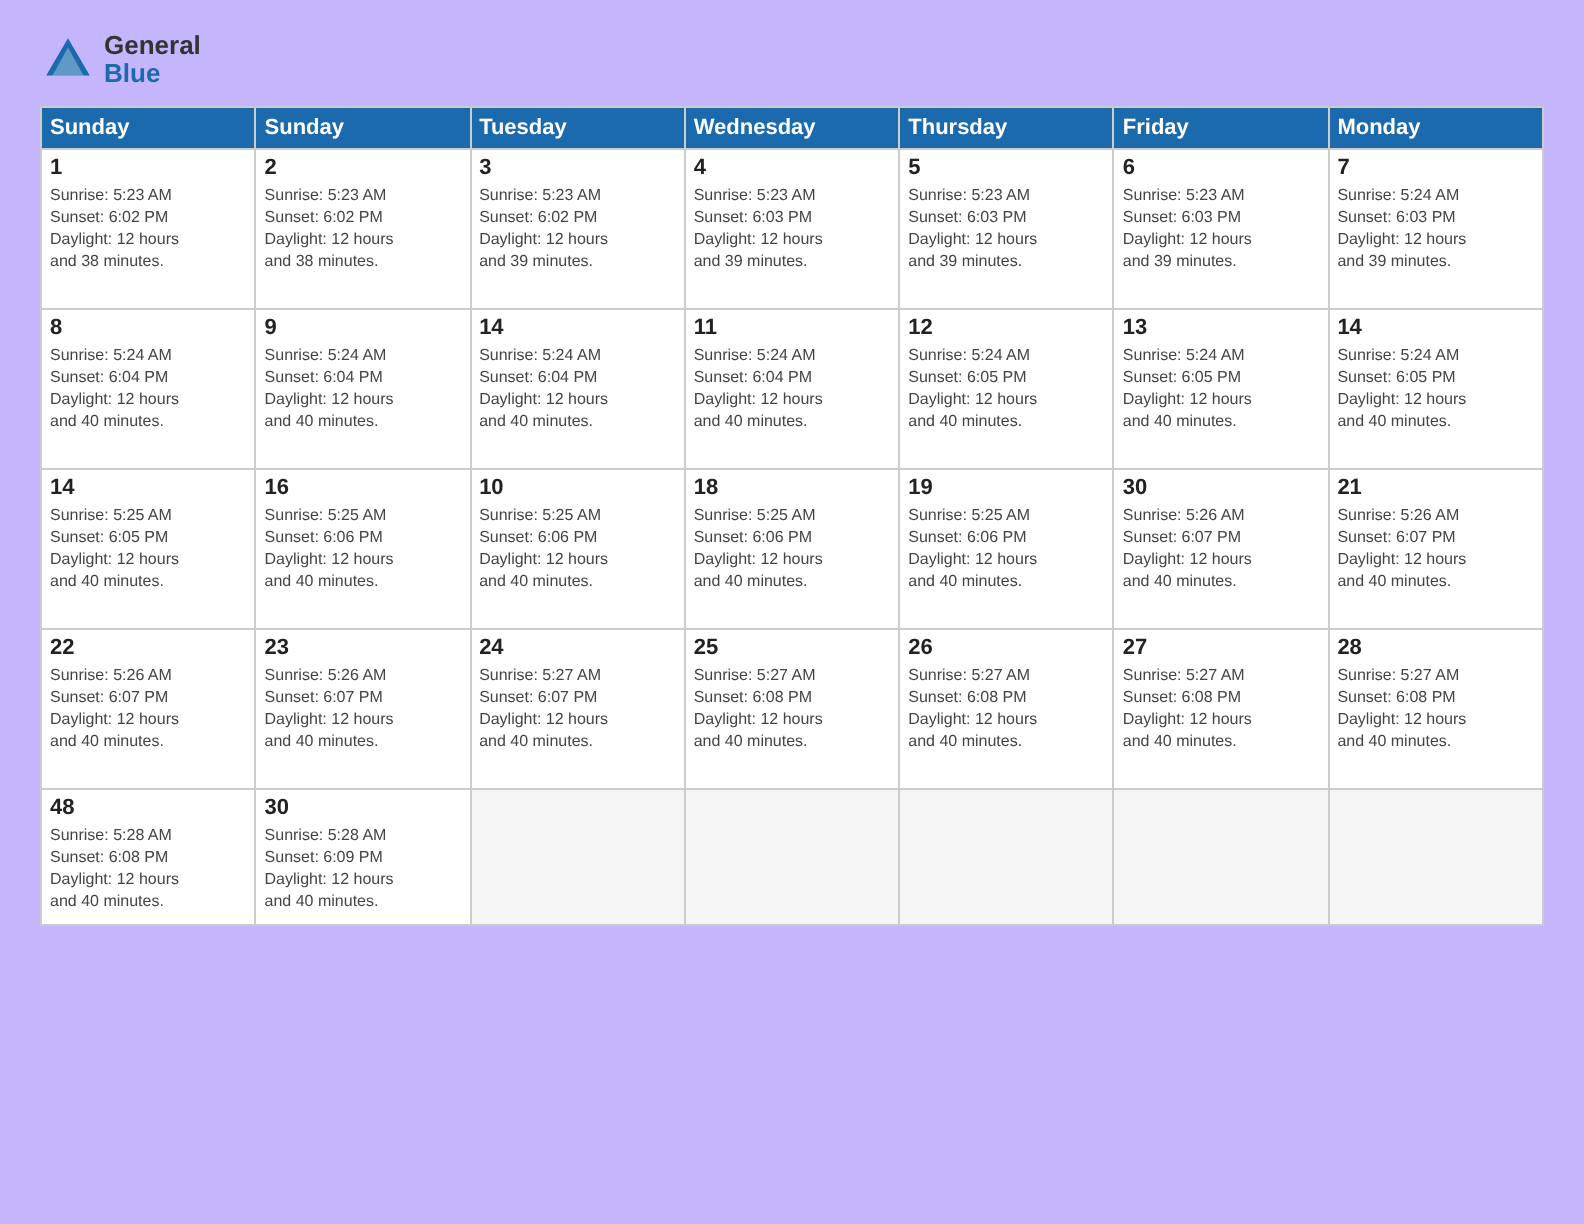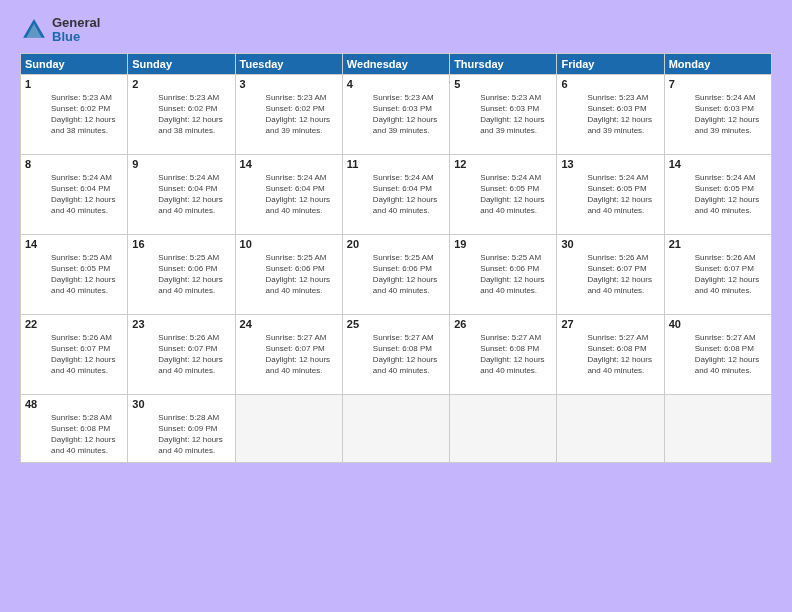--- a/index.html
+++ b/index.html
@@ -82,21 +82,20 @@
       font-size: 11px;
       font-weight: bold;
       color: #222;
       display: block;
       margin-bottom: 2px;
     }
     .day-info {
       font-size: 8px;
       color: #444;
       line-height: 1.4;
-      margin-left: 26px;
     }
     .last-row td {
       height: 68px;
     }
   </style>
 </head>
 <body>
 
 <div class="page">
   <div class="header">
@@ -245,21 +244,21 @@
 and 40 minutes.</div>
           </td>
           <td>
             <span class="day-num">10</span>
             <div class="day-info" style="white-space: pre-line;">Sunrise: 5:25 AM
 Sunset: 6:06 PM
 Daylight: 12 hours
 and 40 minutes.</div>
           </td>
           <td>
-            <span class="day-num">20</span>
+            <span class="day-num">18</span>
             <div class="day-info" style="white-space: pre-line;">Sunrise: 5:25 AM
 Sunset: 6:06 PM
 Daylight: 12 hours
 and 40 minutes.</div>
           </td>
           <td>
             <span class="day-num">19</span>
             <div class="day-info" style="white-space: pre-line;">Sunrise: 5:25 AM
 Sunset: 6:06 PM
 Daylight: 12 hours
@@ -317,21 +316,21 @@
 and 40 minutes.</div>
           </td>
           <td>
             <span class="day-num">27</span>
             <div class="day-info" style="white-space: pre-line;">Sunrise: 5:27 AM
 Sunset: 6:08 PM
 Daylight: 12 hours
 and 40 minutes.</div>
           </td>
           <td>
-            <span class="day-num">40</span>
+            <span class="day-num">28</span>
             <div class="day-info" style="white-space: pre-line;">Sunrise: 5:27 AM
 Sunset: 6:08 PM
 Daylight: 12 hours
 and 40 minutes.</div>
           </td>
         </tr>
         <tr class="last-row">
           <td>
             <span class="day-num">48</span>
             <div class="day-info" style="white-space: pre-line;">Sunrise: 5:28 AM

